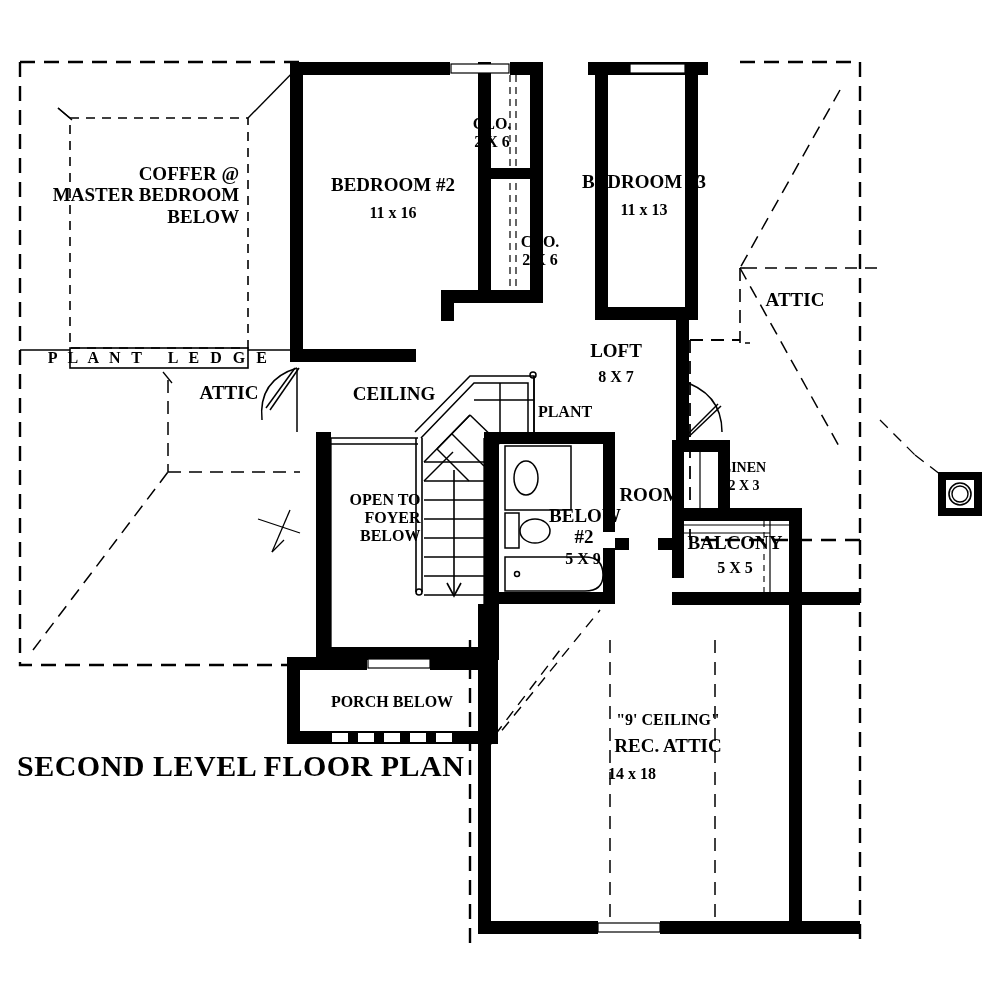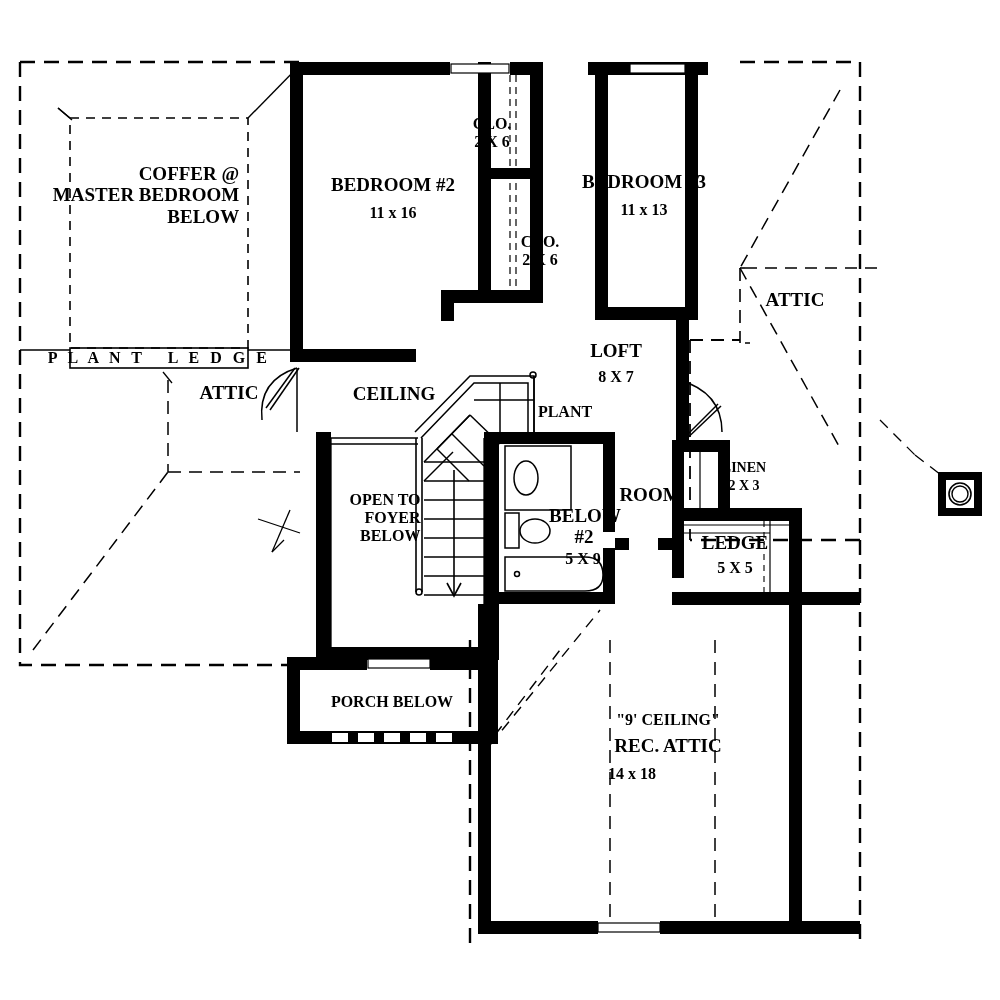--- a/index.html
+++ b/index.html
@@ -319,23 +319,24 @@
 
 <div class="lbl t-room ctr" style="left:585px;top:516px;">BELOW</div>
 <div class="lbl t-room ctr" style="left:584px;top:537px;">#2</div>
 <div class="lbl t-dim ctr" style="left:583px;top:559px;">5 X 9</div>
 
 <div class="lbl t-room ctr" style="left:650px;top:495px;">ROOM</div>
 
 <div class="lbl t-xs ctr" style="left:701px;top:468px;">LINEN</div>
 <div class="lbl t-xs ctr" style="left:701px;top:486px;">2 X 3</div>
 
-<div class="lbl t-room ctr" style="left:735px;top:543px;">LEDGE</div>
+<div class="lbl t-room ctr" style="left:735px;top:543px;">BALCONY</div>
 <div class="lbl t-dim ctr" style="left:735px;top:568px;">5 X 5</div>
 
 <div class="lbl t-sm ctr" style="left:668px;top:720px;">"9' CEILING"</div>
 <div class="lbl t-room ctr" style="left:668px;top:746px;">REC. ATTIC</div>
 <div class="lbl t-dim ctr" style="left:632px;top:774px;">14 x 18</div>
 
 <div class="lbl t-sm ctr" style="left:392px;top:702px;">PORCH BELOW</div>
 
+<div class="lbl t-title" style="left:17px;top:749px;">SECOND LEVEL FLOOR PLAN</div>
 
 </div>
 
 </body></html>

